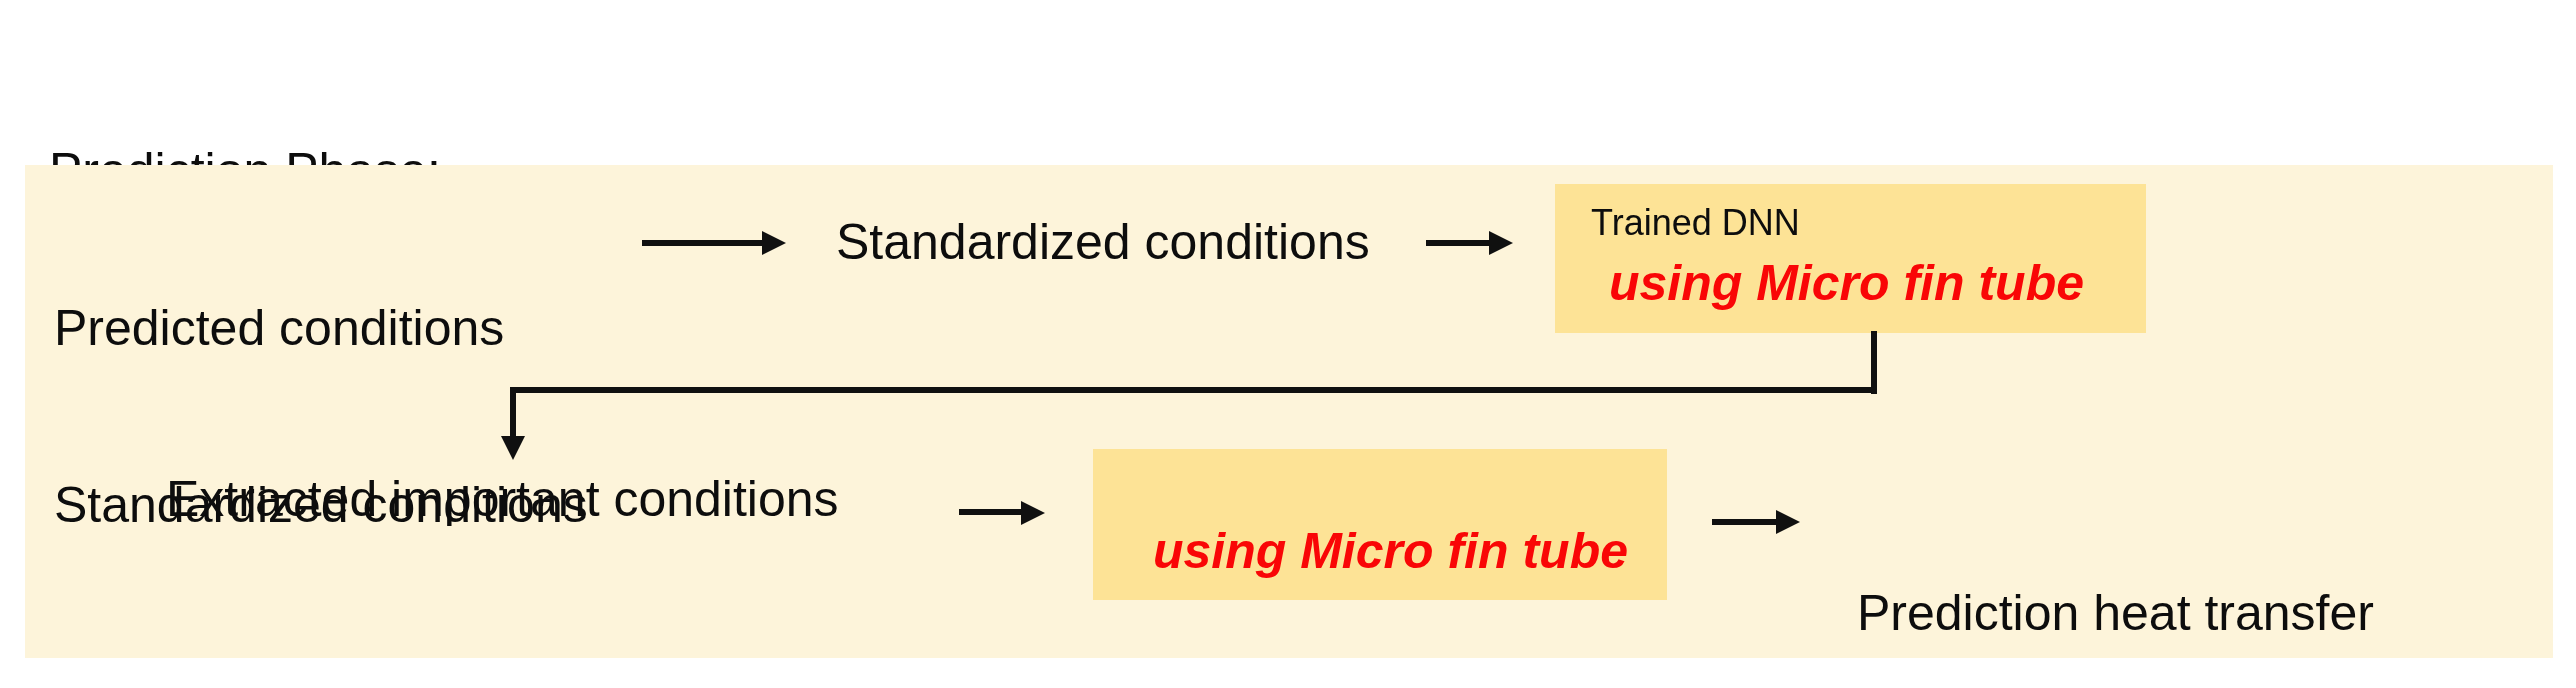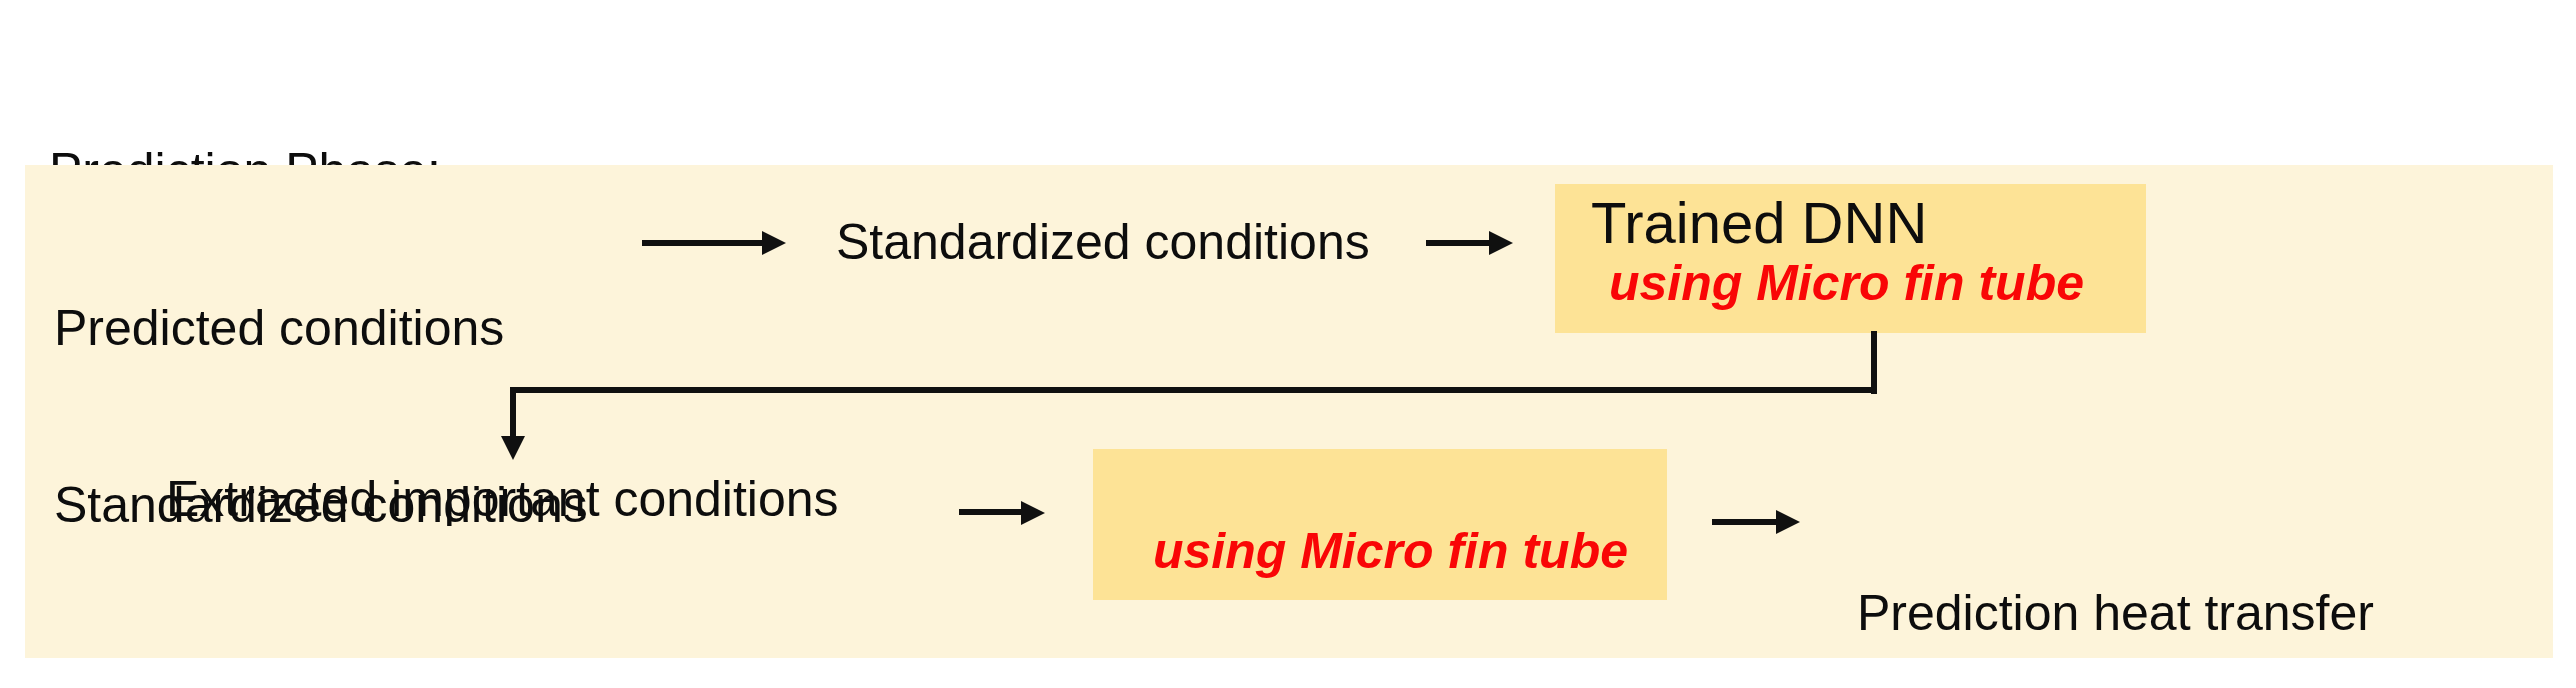--- a/index.html
+++ b/index.html
@@ -20,21 +20,21 @@
   }
   #title-block{left:49px;top:21.4px;line-height:60px;}
   #title-line2{text-decoration:underline;text-decoration-thickness:4px;text-underline-offset:10.3px;}
   #panel{
     left:24.6px;top:165px;width:2528px;height:493px;
     background:var(--panel,#FDF4DA);
   }
   .hl-box{background:var(--box,#FDE396);}
   #dnn-box{left:1555px;top:184px;width:591px;height:149px;}
   #gpr-box{left:1093px;top:449px;width:574px;height:151px;}
-  .box-title{font-size:58px;line-height:60px;white-space:pre;text-align:right;}
+  .box-title{font-size:36px;line-height:60px;white-space:pre;text-align:right;}
   .box-sub{
     font-size:50px;line-height:60px;white-space:pre;
     font-style:italic;font-weight:bold;
     color:var(--red,#F90606);
     text-align:center;
   }
   #dnn-title{left:36px;top:8.7px;position:absolute;}
   #dnn-sub{left:54px;top:69px;position:absolute;}
   #gpr-title{left:36px;top:12.7px;position:absolute;}
   #gpr-sub{left:60px;top:72px;position:absolute;}

